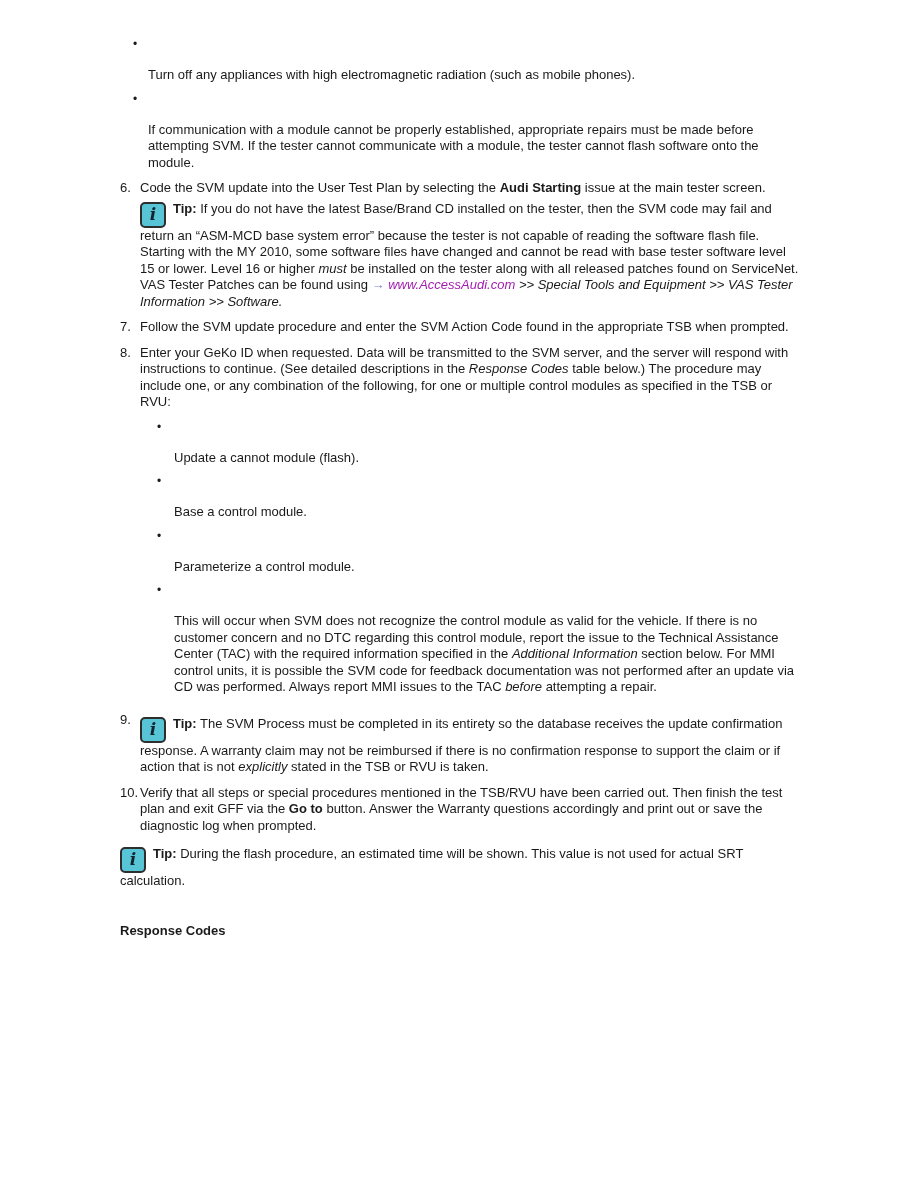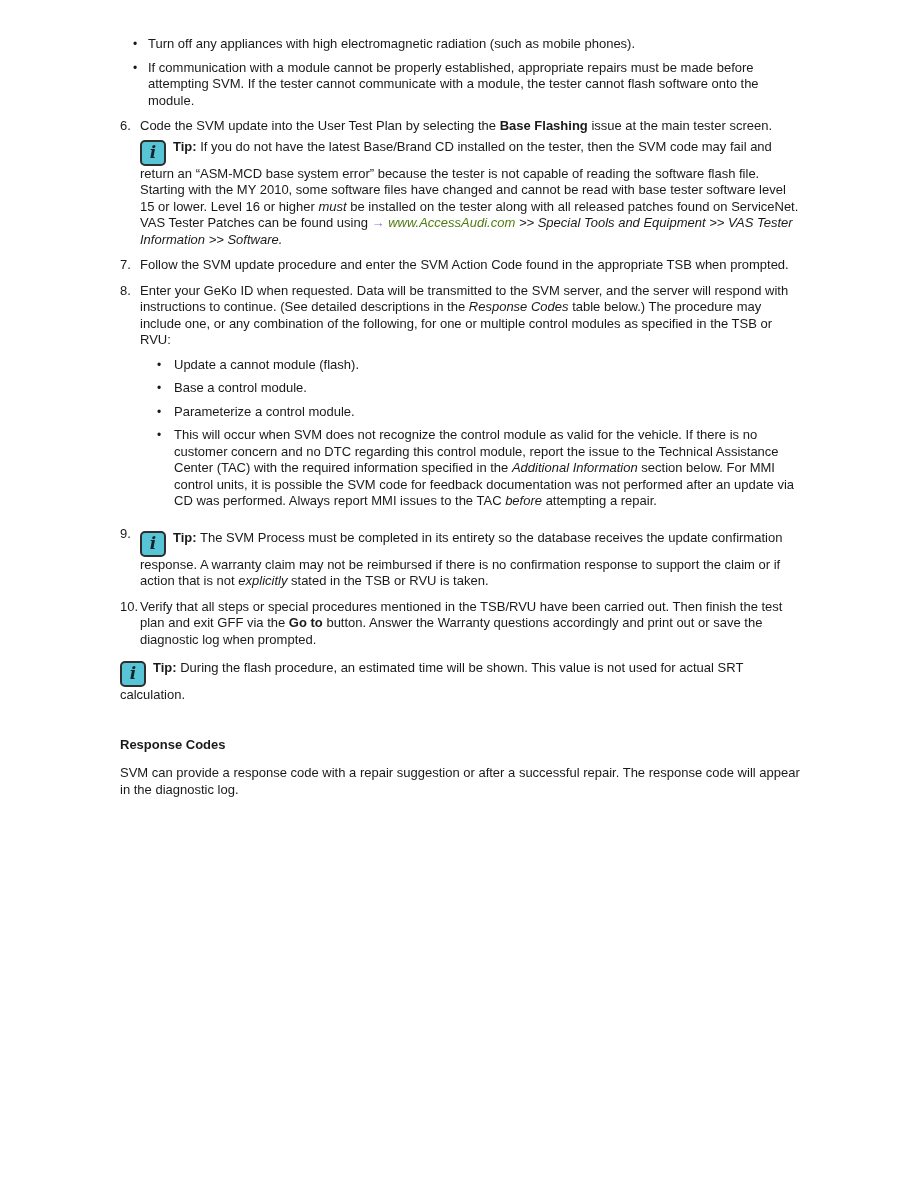--- a/index.html
+++ b/index.html
@@ -12,41 +12,41 @@
   }
   
   .blist{list-style:none;margin:0;padding:0;}
   .bitem{display:flex;margin:0 0 7px 0;}
   .lvl1 .bitem{padding-left:13px;}
   .lvl1 .dot{width:15px;flex:0 0 15px;}
   .lvl2{margin-top:8px;}
   .lvl2 .bitem{padding-left:17px;margin-bottom:7px;}
   .lvl2 .dot{width:17px;flex:0 0 17px;}
   .dot{font-size:12px;}
-  .btext{flex:1;}
+  .btext{flex:1;margin-top:31px;}
   
   .step{display:flex;margin:9px 0 0 0;}
   .num{width:20px;flex:0 0 20px;}
   .sbody{flex:1;}
   
   .tip{margin-top:4px;}
   .tip-flush{margin-top:12px;}
   .tip-icon{
     display:inline-block;width:22px;height:22px;
     background:#58c5d7;border:2px solid #2e2e2e;border-radius:5px;
     text-align:center;vertical-align:-7px;margin-right:7px;
   }
   .tip-glyph{
     display:block;font-family:"DejaVu Serif",serif;
     font-style:italic;font-weight:bold;font-size:17px;line-height:21px;color:#12242e;
   }
   
   .seg-b{font-weight:bold;}
   .seg-i{font-style:italic;}
-  .seg-link{color:#4d7c0f;font-style:italic;}
+  .seg-link{color:#a21caf;font-style:italic;}
   .seg-arrow{color:#7d7dd4;}
   
   .heading{font-weight:bold;margin-top:33px;}
   .bodypara{margin-top:12px;}
 </style>
 </head>
 <body>
 
 <div class="page">
 
@@ -57,21 +57,21 @@
     </li>
     <li class="bitem">
       <span class="dot">•</span>
       <div class="btext"><span>If communication with a module cannot be properly established, appropriate repairs must be made before attempting SVM. If the tester cannot communicate with a module, the tester cannot flash software onto the module.</span></div>
     </li>
   </ul>
 
   <div class="step">
     <span class="num">6.</span>
     <div class="sbody">
-      <div><span>Code the SVM update into the User Test Plan by selecting the </span><span class="seg-b">Base Flashing</span><span> issue at the main tester screen.</span></div>
+      <div><span>Code the SVM update into the User Test Plan by selecting the </span><span class="seg-b">Audi Starting</span><span> issue at the main tester screen.</span></div>
       <div class="tip">
         <span class="tip-icon"><span class="tip-glyph">i</span></span><span><span class="seg-b">Tip:</span><span> If you do not have the latest Base/Brand CD installed on the tester, then the SVM code may fail and return an “ASM-MCD base system error” because the tester is not capable of reading the software flash file. Starting with the MY 2010, some software files have changed and cannot be read with base tester software level 15 or lower. Level 16 or higher </span><span class="seg-i">must</span><span> be installed on the tester along with all released patches found on ServiceNet.</span></span>
         <div><span>VAS Tester Patches can be found using </span><span class="seg-arrow">→ </span><span class="seg-link">www.AccessAudi.com</span><span class="seg-i"> &gt;&gt; Special Tools and Equipment &gt;&gt; VAS Tester Information &gt;&gt; Software.</span></div>
       </div>
     </div>
   </div>
 
   <div class="step">
     <span class="num">7.</span>
     <div class="sbody">
@@ -120,15 +120,14 @@
     <div class="sbody">
       <div><span>Verify that all steps or special procedures mentioned in the TSB/RVU have been carried out. Then finish the test plan and exit GFF via the </span><span class="seg-b">Go to</span><span> button. Answer the Warranty questions accordingly and print out or save the diagnostic log when prompted.</span></div>
     </div>
   </div>
 
   <div class="tip tip-flush">
     <span class="tip-icon"><span class="tip-glyph">i</span></span><span><span class="seg-b">Tip:</span><span> During the flash procedure, an estimated time will be shown. This value is not used for actual SRT calculation.</span></span>
   </div>
 
   <div class="heading">Response Codes</div>
-  <div class="bodypara">SVM can provide a response code with a repair suggestion or after a successful repair. The response code will appear in the diagnostic log.</div>
 
 </div>
 
 </body></html>

